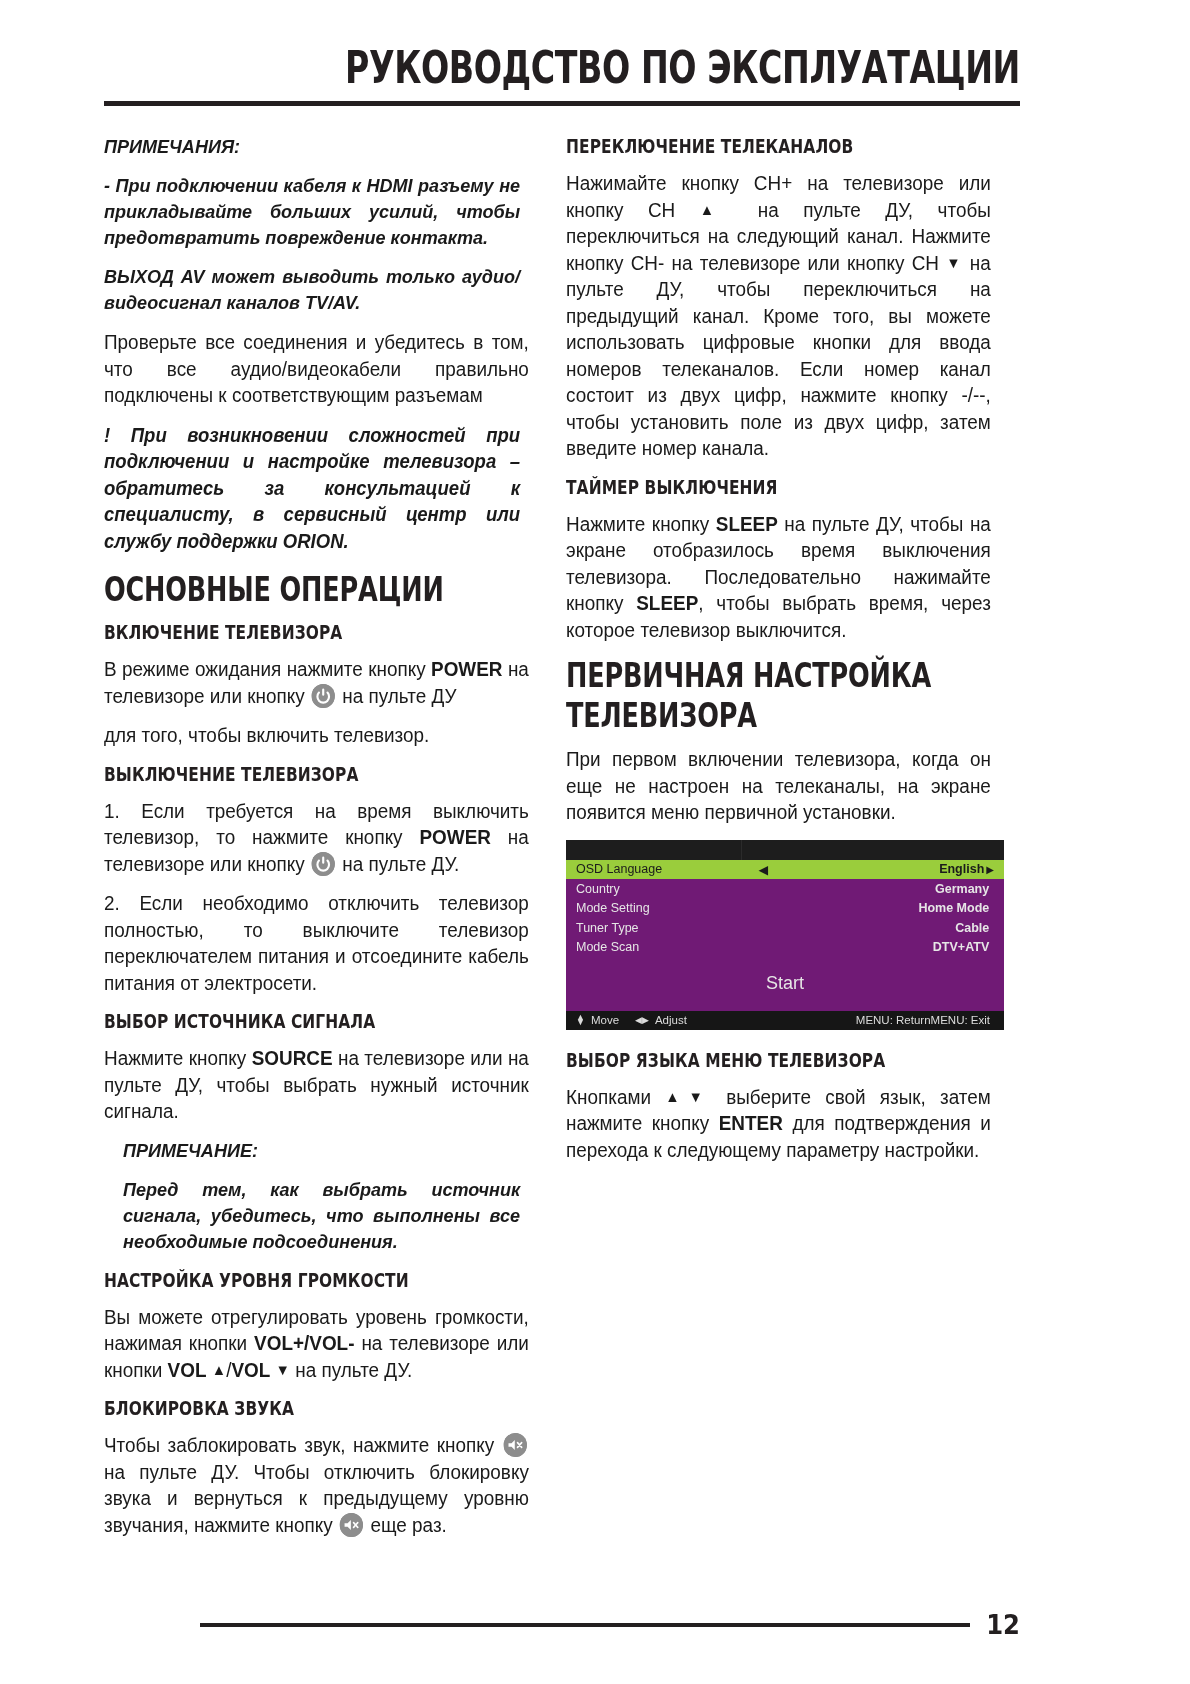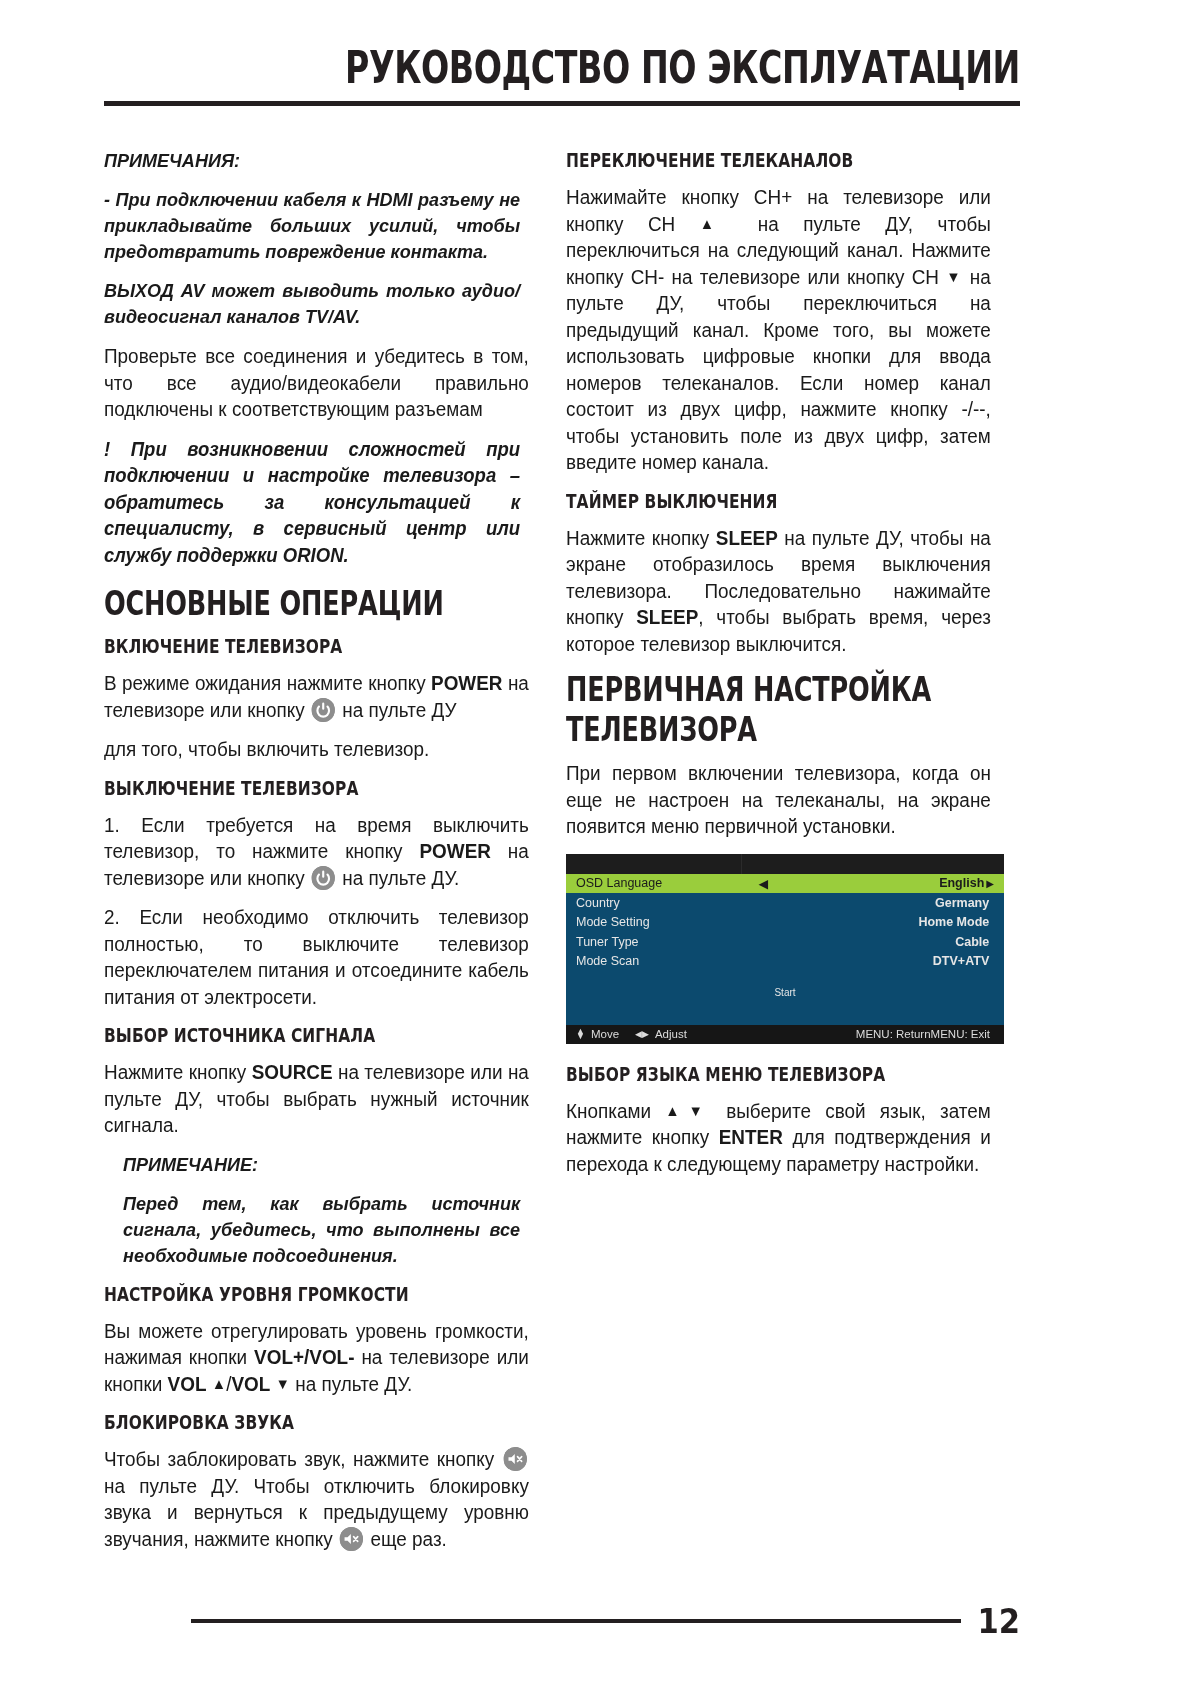--- a/index.html
+++ b/index.html
@@ -47,21 +47,21 @@
   .header-rule {
     margin-top: 7px;
     height: 5px;
     background: #231f20;
     width: 100%;
   }
 
   
   .col {
     position: absolute;
-    top: 136px;
+    top: 122px;
     width: 438px;
   }
   .col-left  { left: 104px; }
   .col-right { left: 566px; }
 
   
   p, h2, h3 { margin: 0; }
 
   .body-text {
     font-size: 19.5px;
@@ -147,21 +147,21 @@
     vertical-align: -5px;
     position: relative;
     margin: 0 2px;
   }
   .rnd-icon svg { position: absolute; left: 0; top: 0; }
 
   
   .osd {
     width: 438px;
     height: 190px;
-    background: #0c4a6e;
+    background: #701a75;
     margin: 14px 0 18px 0;
     position: relative;
     font-family: "Liberation Sans", sans-serif;
     overflow: hidden;
   }
   .osd-topbar {
     height: 20px;
     width: 100%;
     background: #1d1d1d;
     position: relative;
@@ -186,21 +186,21 @@
     background: #9acd3c;
     color: #1b1b1b;
   }
   .osd-label { flex: 0 0 auto; }
   .osd-mid   { flex: 1 1 auto; text-align: center; }
   .osd-arrow-r { font-size: 10px; margin-left: 2px; }
   .osd-value { flex: 0 0 120px; text-align: right; font-weight: bold; }
   .osd-start {
     text-align: center;
     color: #e6e6e6;
-    font-size: 10px;
+    font-size: 18px;
     margin-top: 16px;
   }
   .osd-footer {
     position: absolute;
     left: 0; bottom: 0;
     width: 100%;
     height: 19px;
     background: #161616;
     display: flex;
     align-items: center;
@@ -226,21 +226,21 @@
   }
   .footer-rule {
     flex: 1 1 auto;
     height: 4px;
     background: #231f20;
     max-width: 770px;
   }
   .footer-page {
     font-family: "Liberation Sans Narrow", "DejaVu Sans Condensed", "Liberation Sans", sans-serif;
     font-weight: bold;
-    font-size: 34px;
+    font-size: 27px;
     color: #231f20;
     line-height: 1;
   }
 </style>
 </head>
 <body>
 
 <div class="page">
 
   <div class="header">

